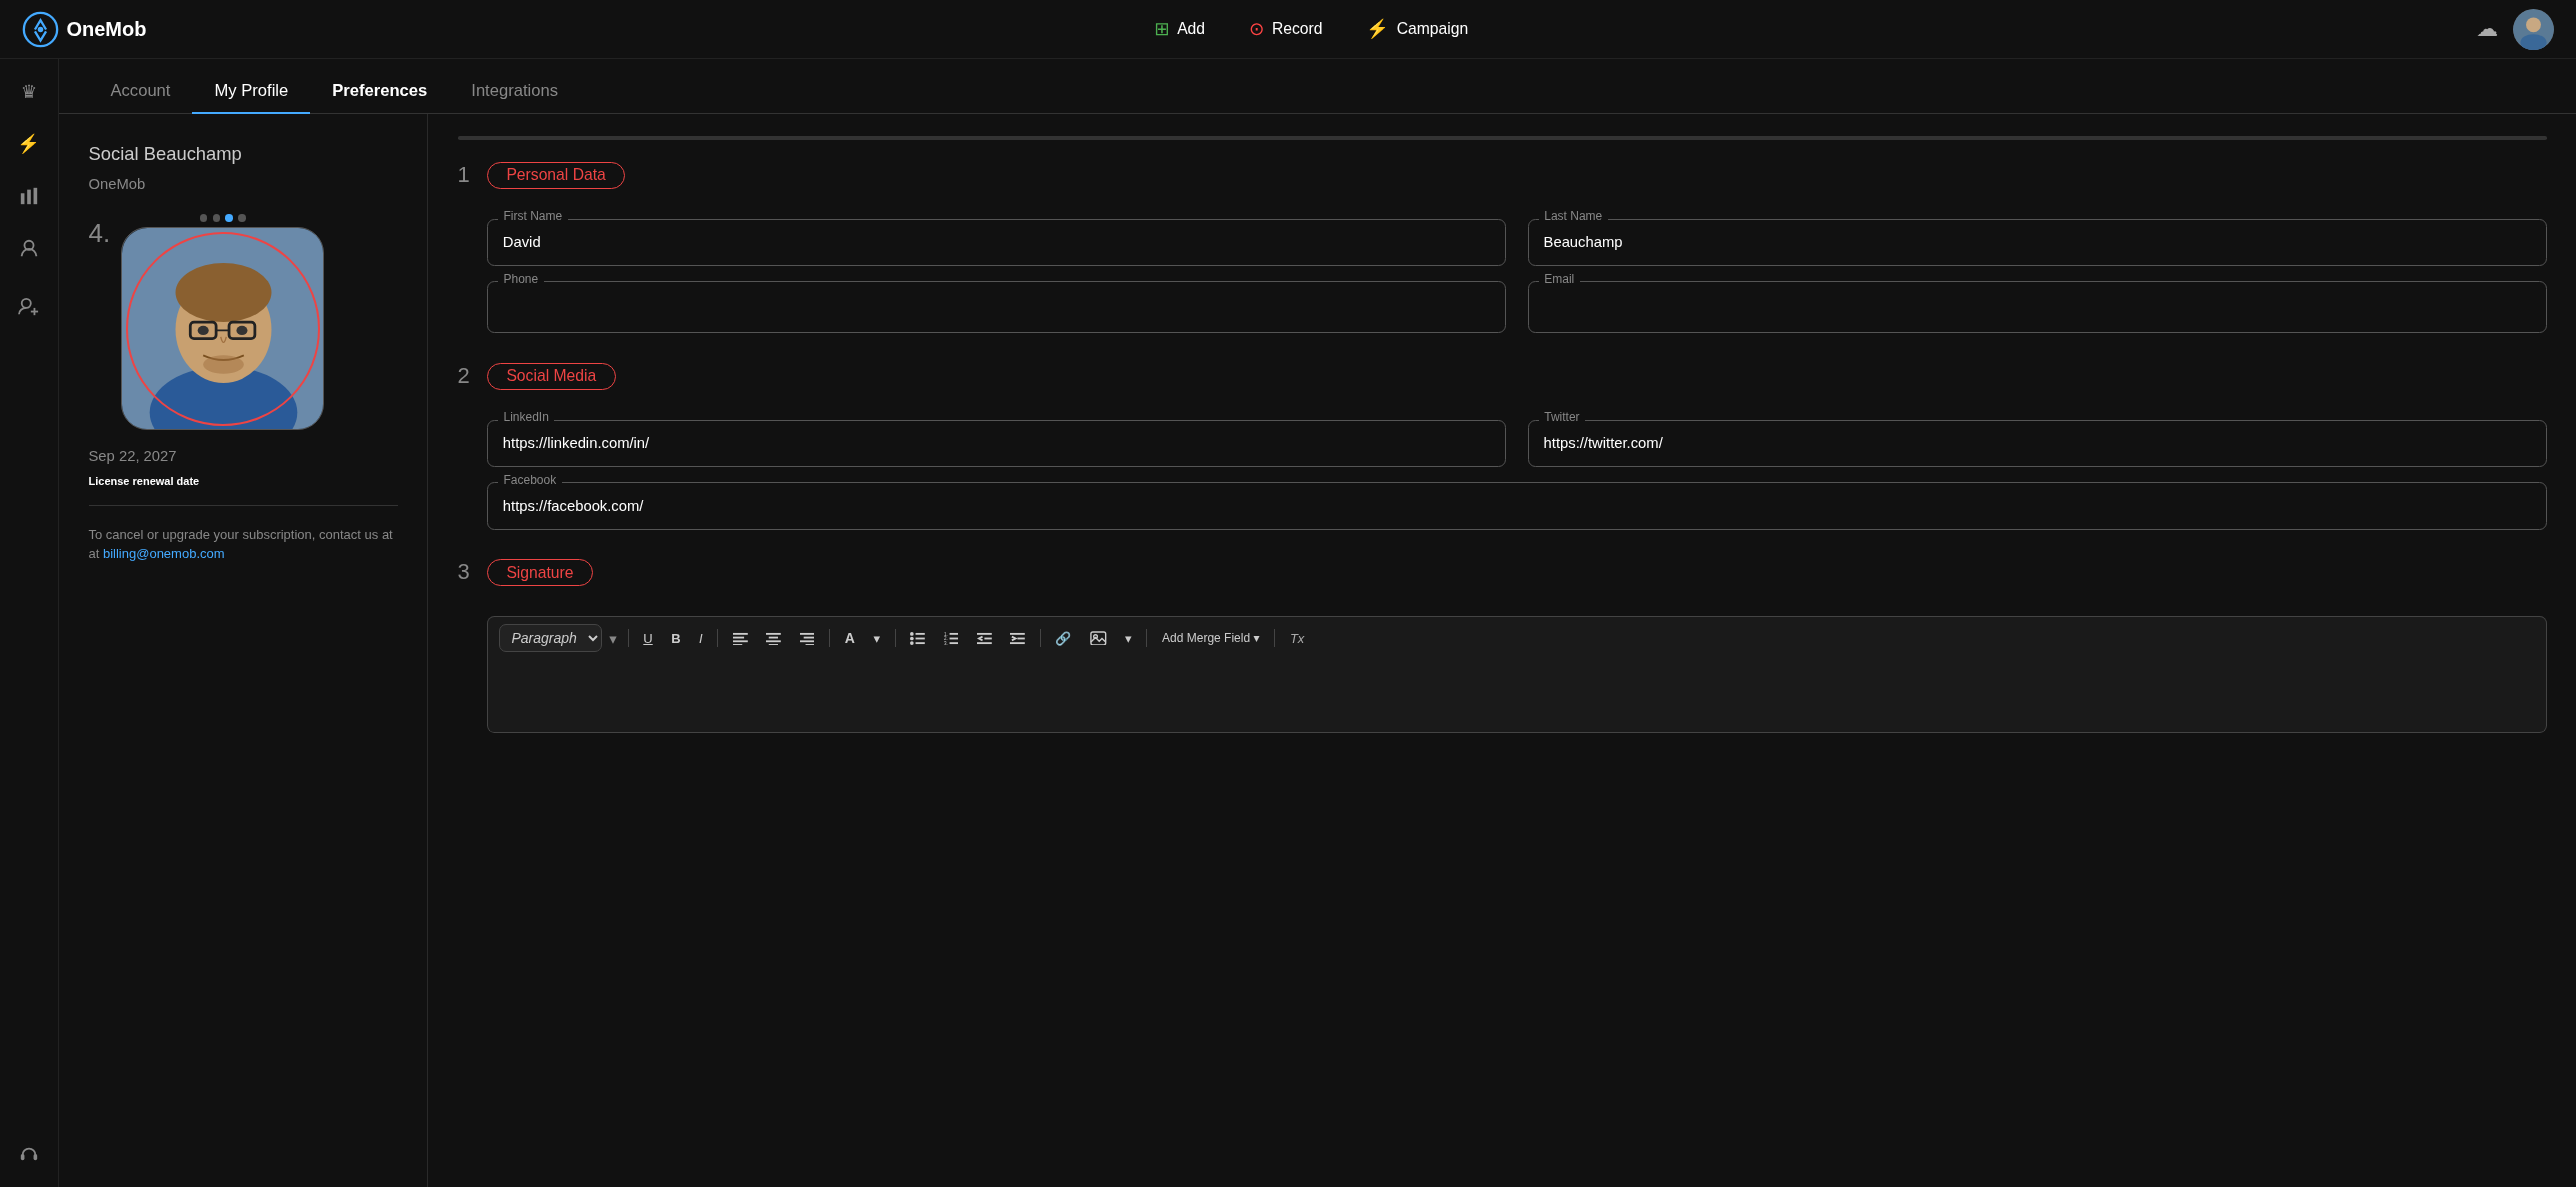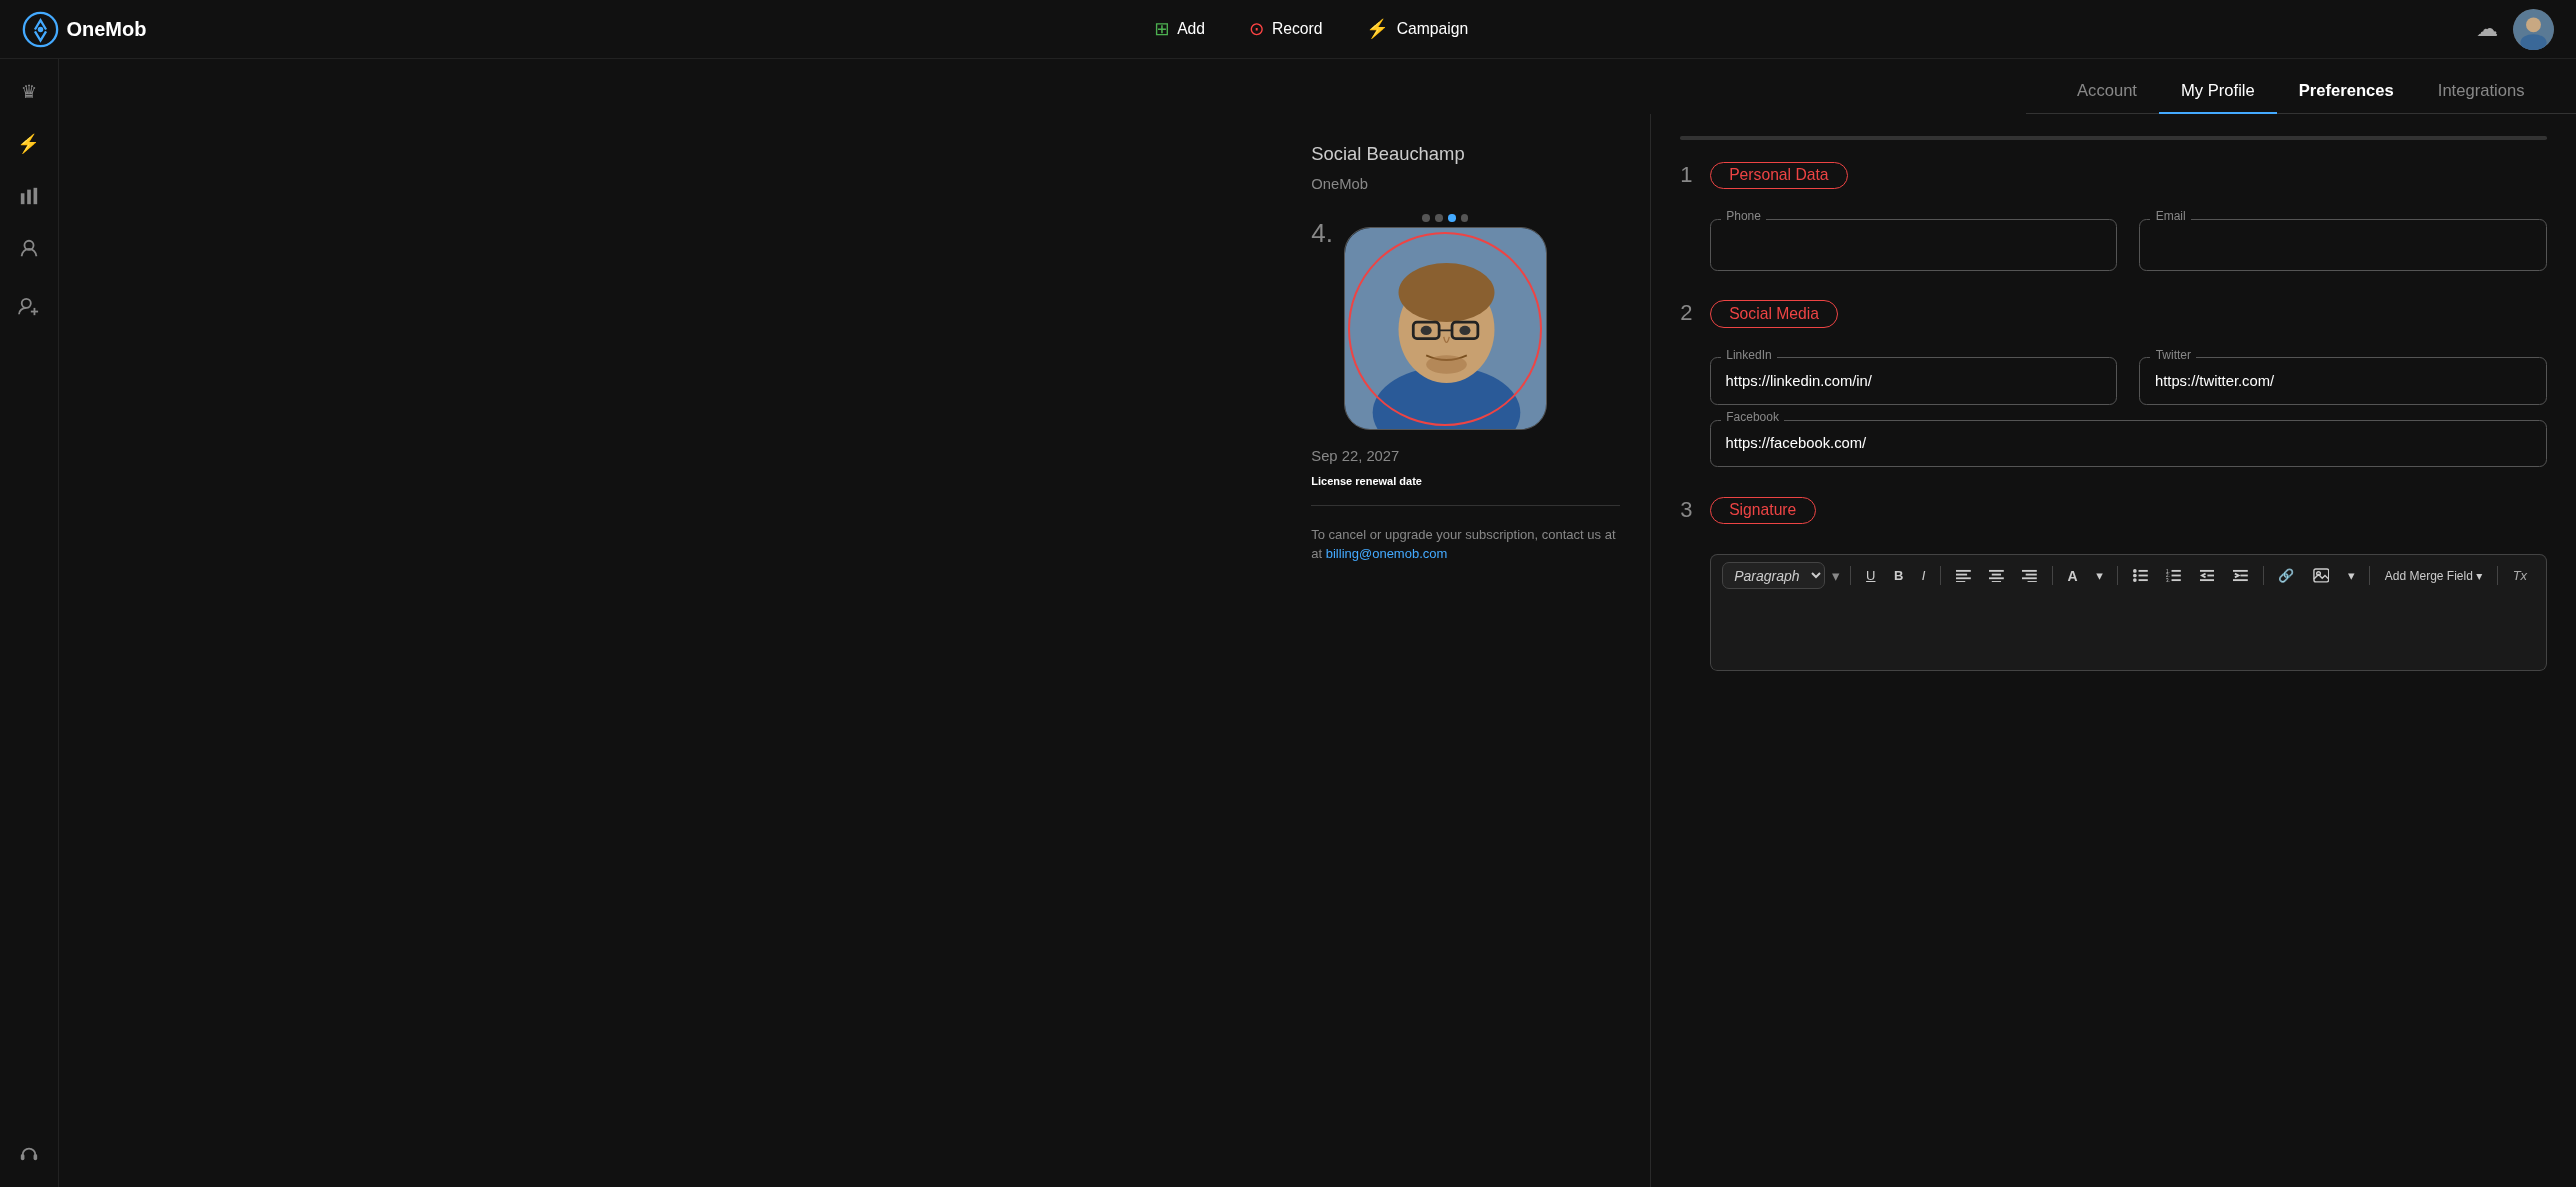--- a/index.html
+++ b/index.html
@@ -107,21 +107,20 @@
       font-size: 18.4px;
       border-radius: 7.4px;
     }
 
     
     .content-area {
       flex: 1;
       display: flex;
       flex-direction: column;
       overflow: hidden;
-      align-items: flex-end;
     }
 
     
     .tabs-bar {
       display: flex;
       align-items: flex-end;
       padding: 0 29.5px;
       border-bottom: 0.9px solid #333;
       height: 55px;
       gap: 0;
@@ -467,20 +466,30 @@
 
         <div style="height:3.7px; background:#333; margin-bottom:22px; border-radius:1.8px;"></div>
 
         <div class="section-wrapper" style="margin-left:29.5px;">
           <div style="position:absolute;left:-29.5px;top:0;font-size:22px;color:#888;">1</div>
 
           <div style="margin-bottom:14.8px;">
             <span class="section-header-label">Personal Data</span>
           </div>
 
+          <div class="form-row">
+            <div class="field-group">
+              <span class="field-label-float">First Name</span>
+              <input type="text" value="David" style="">
+            </div>
+            <div class="field-group">
+              <span class="field-label-float">Last Name</span>
+              <input type="text" value="Beauchamp" style="">
+            </div>
+          </div>
 
           <div class="form-row">
             <div class="field-group">
               <span class="field-label-float">Phone</span>
               <input type="text" style="height: 52px;">
             </div>
             <div class="field-group">
               <span class="field-label-float">Email</span>
               <input type="text" style="height: 52px;">
             </div>

